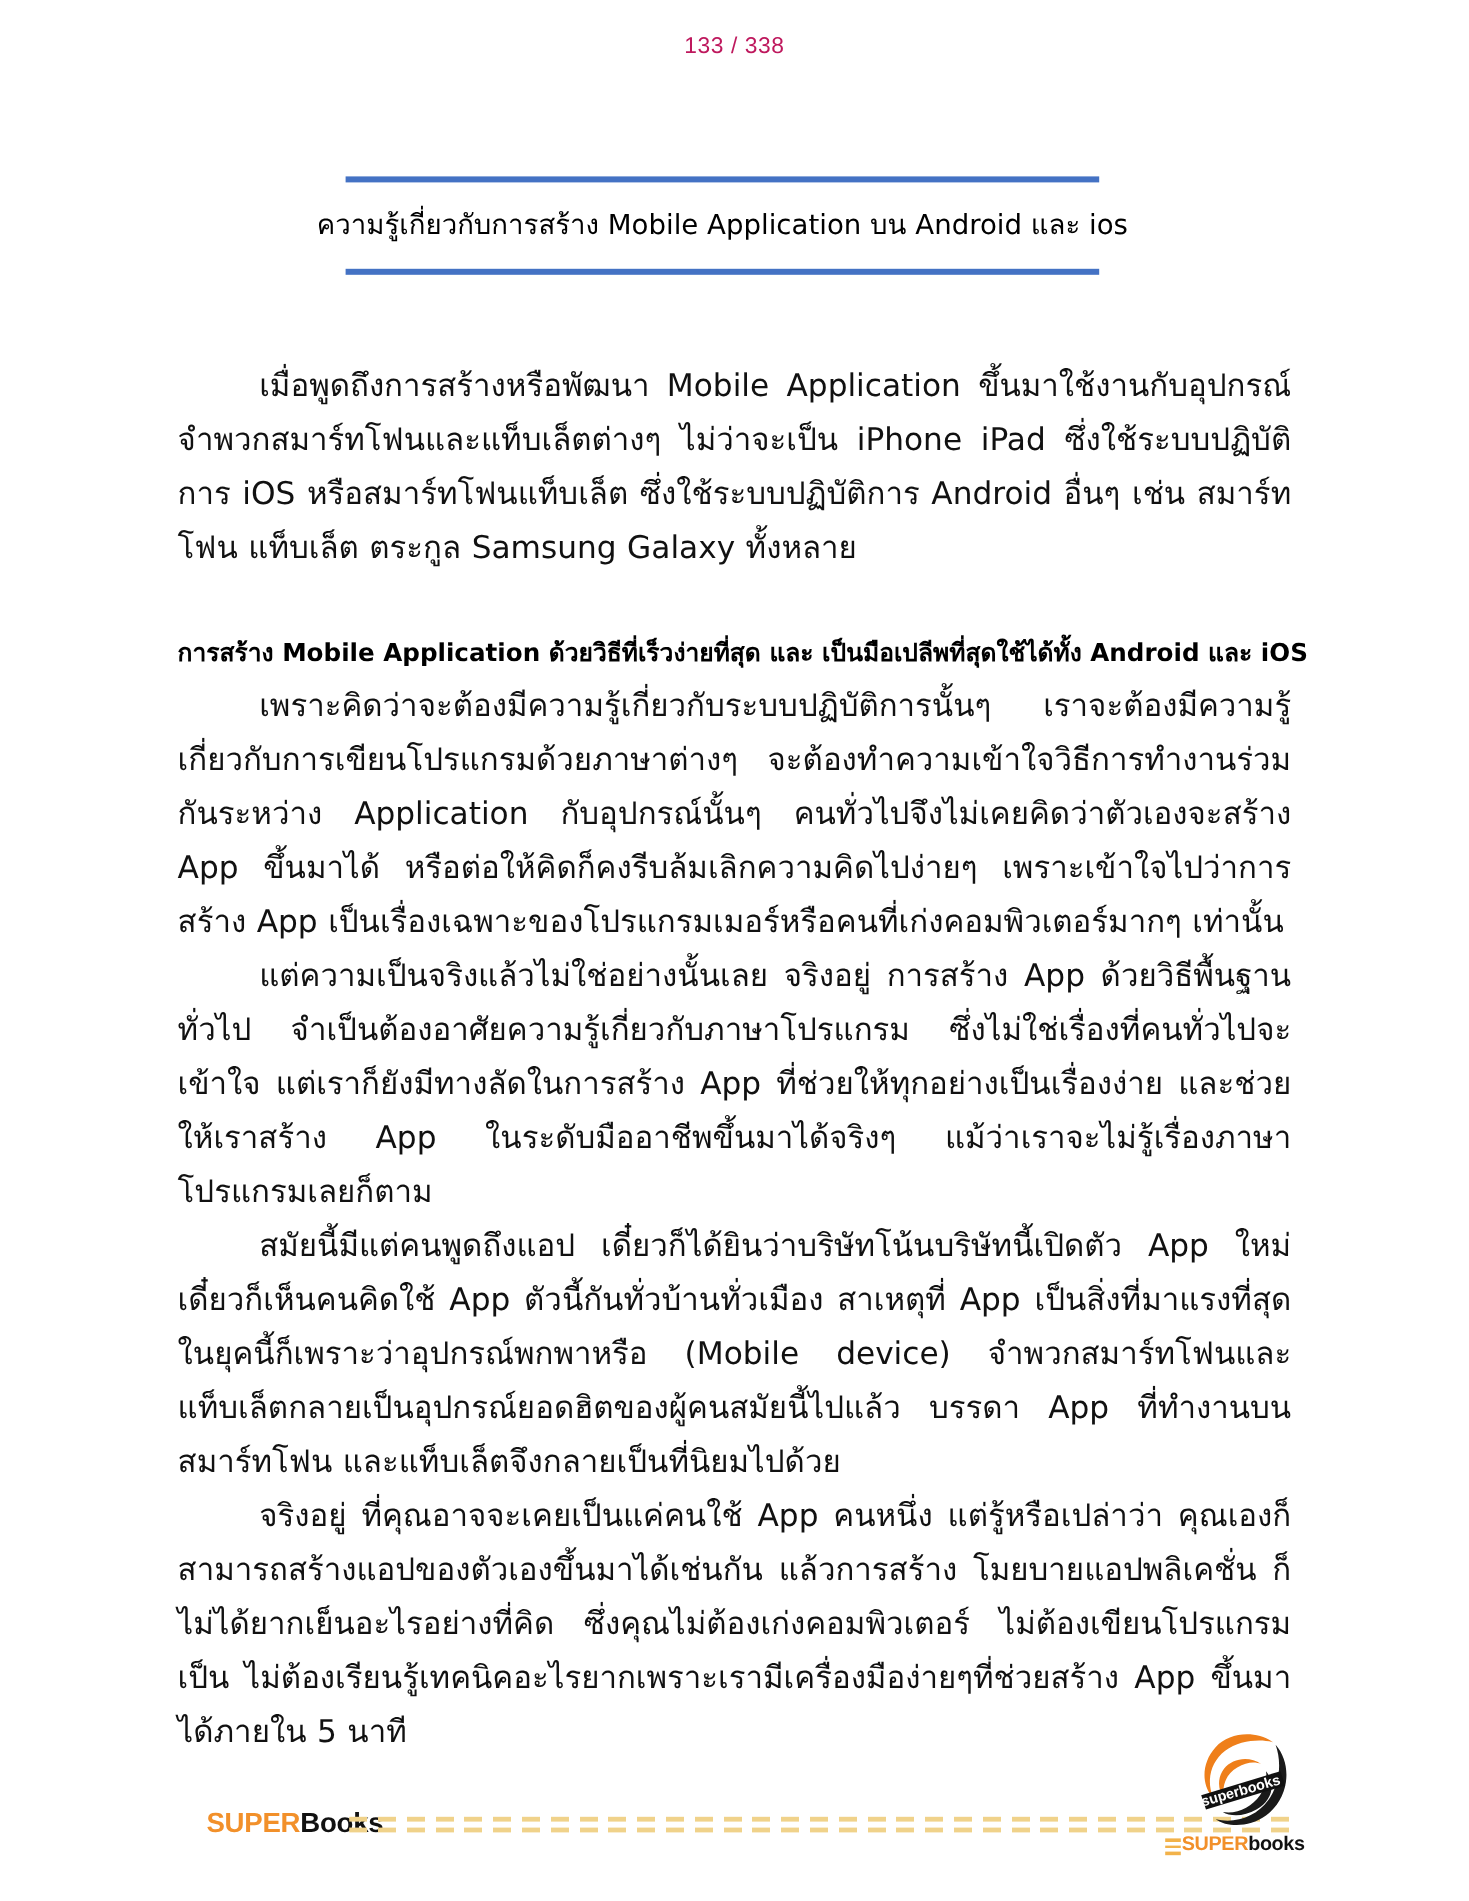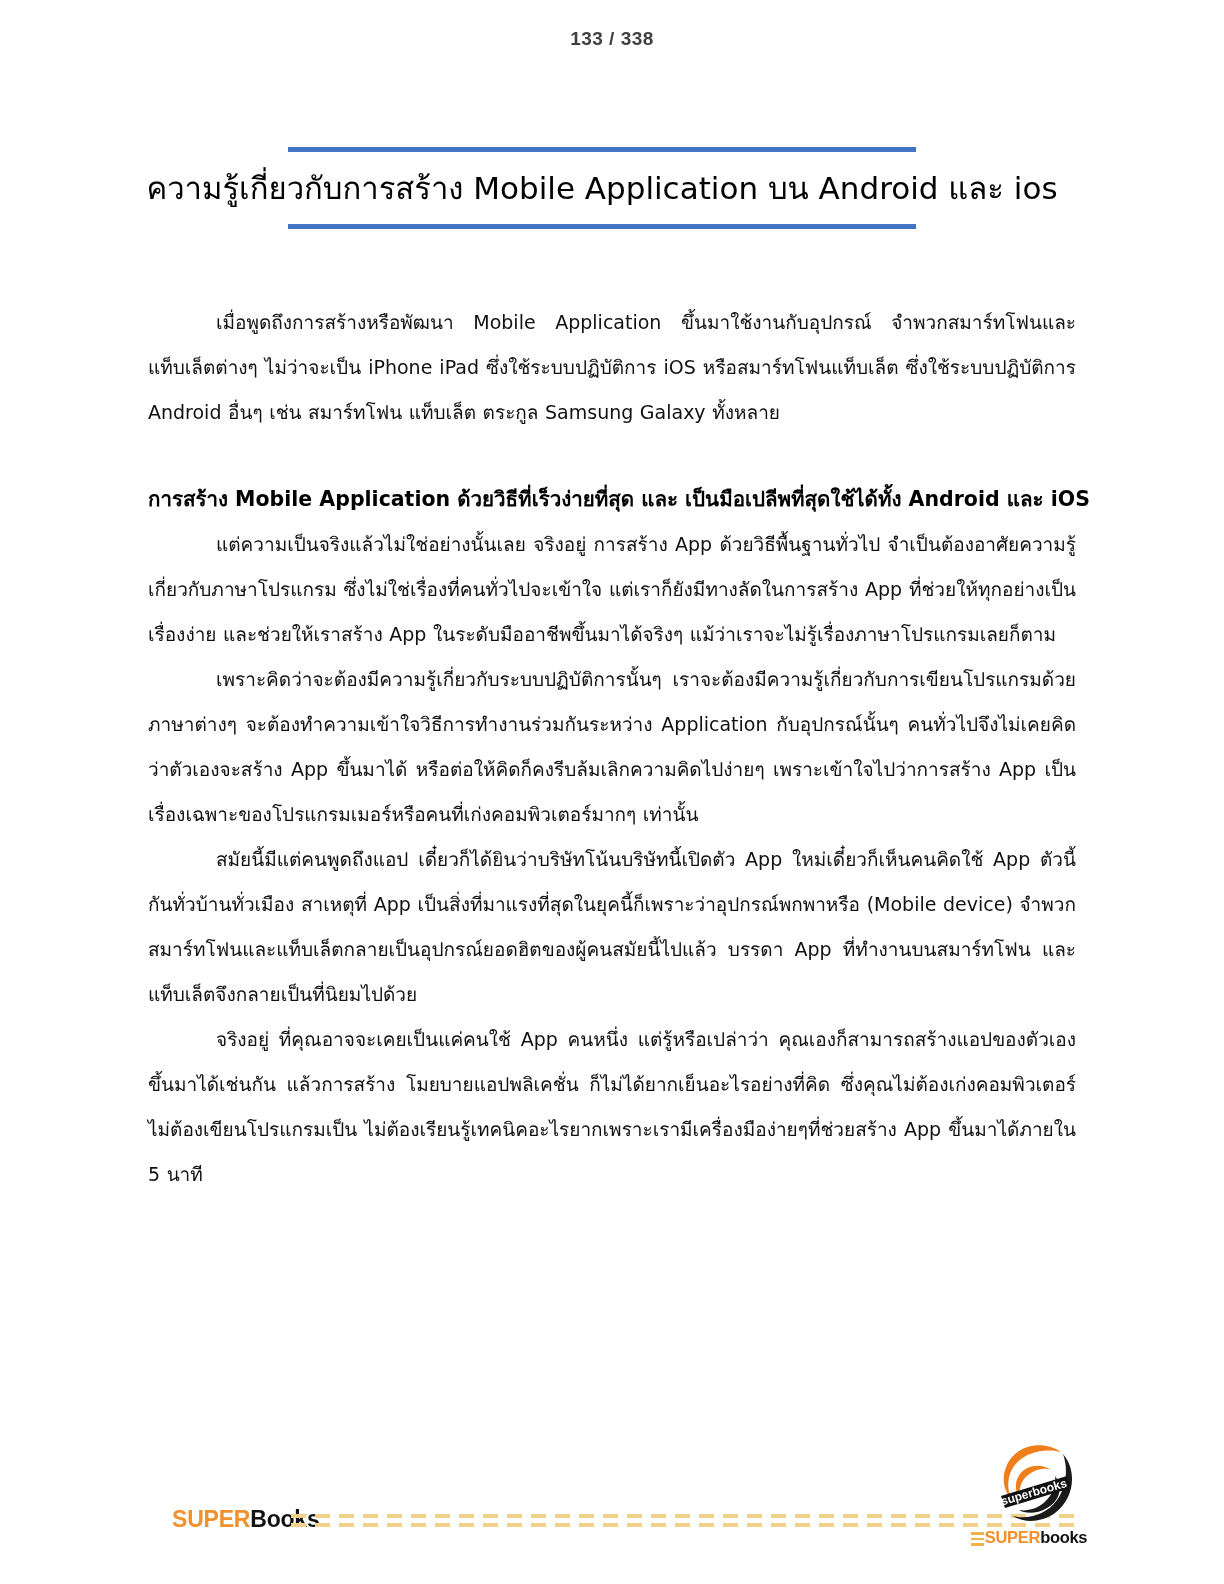--- a/index.html
+++ b/index.html
@@ -22,23 +22,22 @@
 
   
   .page-number {
     position: absolute;
     top: 28px;
     left: 0;
     width: 1224px;
     text-align: center;
     font-family: "Liberation Sans", sans-serif;
     font-size: 19px;
-    color: #404040;
+    color: #be185d;
     letter-spacing: 0.5px;
-    font-weight: bold;
   }
 
   
   .title-block {
     position: absolute;
     left: 288px;
     top: 147px;
     width: 628px;
   }
   .rule {
@@ -49,38 +48,38 @@
   .rule-top { margin-bottom: 0; }
   .rule-bottom { margin-top: 0; }
   .title-inner {
     height: 72px;
     display: flex;
     align-items: center;
     justify-content: center;
   }
   .doc-title {
     font-family: "DejaVu Sans", "Liberation Sans", sans-serif;
-    font-size: 31px;
+    font-size: 23px;
     line-height: 1.25;
     color: #000000;
     text-align: center;
     white-space: nowrap;
   }
 
   
   .content {
     position: absolute;
     left: 148px;
     top: 300px;
     width: 928px;
   }
   p.para {
     margin: 0 0 0 0;
     font-family: "DejaVu Sans", "Liberation Sans", sans-serif;
-    font-size: 19px;
+    font-size: 26px;
     line-height: 45px;
     color: #111111;
     text-align: justify;
     text-indent: 68px;
     word-spacing: 0.5px;
   }
   p.para + p.para { margin-top: 0px; }
   .spacer-lg { height: 42px; }
   h2.sub-head {
     margin: 0;
@@ -192,23 +191,23 @@
   </div>
 
   <div class="content">
 
     <p class="para">เมื่อพูดถึงการสร้างหรือพัฒนา Mobile Application ขึ้นมาใช้งานกับอุปกรณ์ จำพวกสมาร์ทโฟนและแท็บเล็ตต่างๆ ไม่ว่าจะเป็น iPhone iPad ซึ่งใช้ระบบปฏิบัติการ iOS หรือสมาร์ทโฟนแท็บเล็ต ซึ่งใช้ระบบปฏิบัติการ Android อื่นๆ เช่น สมาร์ทโฟน แท็บเล็ต ตระกูล Samsung Galaxy ทั้งหลาย</p>
 
     <div class="spacer-lg"></div>
 
     <h2 class="sub-head">การสร้าง Mobile Application ด้วยวิธีที่เร็วง่ายที่สุด และ เป็นมือเปลีพที่สุดใช้ได้ทั้ง Android และ iOS</h2>
 
+    <p class="para">เพราะคิดว่าจะต้องมีความรู้เกี่ยวกับระบบปฏิบัติการนั้นๆ เราจะต้องมีความรู้เกี่ยวกับการเขียนโปรแกรมด้วยภาษาต่างๆ จะต้องทำความเข้าใจวิธีการทำงานร่วมกันระหว่าง Application กับอุปกรณ์นั้นๆ คนทั่วไปจึงไม่เคยคิดว่าตัวเองจะสร้าง App ขึ้นมาได้ หรือต่อให้คิดก็คงรีบล้มเลิกความคิดไปง่ายๆ เพราะเข้าใจไปว่าการสร้าง App เป็นเรื่องเฉพาะของโปรแกรมเมอร์หรือคนที่เก่งคอมพิวเตอร์มากๆ เท่านั้น</p>
+
     <p class="para">แต่ความเป็นจริงแล้วไม่ใช่อย่างนั้นเลย จริงอยู่ การสร้าง App ด้วยวิธีพื้นฐานทั่วไป จำเป็นต้องอาศัยความรู้เกี่ยวกับภาษาโปรแกรม ซึ่งไม่ใช่เรื่องที่คนทั่วไปจะเข้าใจ แต่เราก็ยังมีทางลัดในการสร้าง App ที่ช่วยให้ทุกอย่างเป็นเรื่องง่าย และช่วยให้เราสร้าง App ในระดับมืออาชีพขึ้นมาได้จริงๆ แม้ว่าเราจะไม่รู้เรื่องภาษาโปรแกรมเลยก็ตาม</p>
-
-    <p class="para">เพราะคิดว่าจะต้องมีความรู้เกี่ยวกับระบบปฏิบัติการนั้นๆ เราจะต้องมีความรู้เกี่ยวกับการเขียนโปรแกรมด้วยภาษาต่างๆ จะต้องทำความเข้าใจวิธีการทำงานร่วมกันระหว่าง Application กับอุปกรณ์นั้นๆ คนทั่วไปจึงไม่เคยคิดว่าตัวเองจะสร้าง App ขึ้นมาได้ หรือต่อให้คิดก็คงรีบล้มเลิกความคิดไปง่ายๆ เพราะเข้าใจไปว่าการสร้าง App เป็นเรื่องเฉพาะของโปรแกรมเมอร์หรือคนที่เก่งคอมพิวเตอร์มากๆ เท่านั้น</p>
 
     <p class="para">สมัยนี้มีแต่คนพูดถึงแอป เดี๋ยวก็ได้ยินว่าบริษัทโน้นบริษัทนี้เปิดตัว App ใหม่เดี๋ยวก็เห็นคนคิดใช้ App ตัวนี้กันทั่วบ้านทั่วเมือง สาเหตุที่ App เป็นสิ่งที่มาแรงที่สุดในยุคนี้ก็เพราะว่าอุปกรณ์พกพาหรือ (Mobile device) จำพวกสมาร์ทโฟนและแท็บเล็ตกลายเป็นอุปกรณ์ยอดฮิตของผู้คนสมัยนี้ไปแล้ว บรรดา App ที่ทำงานบนสมาร์ทโฟน และแท็บเล็ตจึงกลายเป็นที่นิยมไปด้วย</p>
 
     <p class="para">จริงอยู่ ที่คุณอาจจะเคยเป็นแค่คนใช้ App คนหนึ่ง แต่รู้หรือเปล่าว่า คุณเองก็สามารถสร้างแอปของตัวเองขึ้นมาได้เช่นกัน แล้วการสร้าง โมยบายแอปพลิเคชั่น ก็ไม่ได้ยากเย็นอะไรอย่างที่คิด ซึ่งคุณไม่ต้องเก่งคอมพิวเตอร์ ไม่ต้องเขียนโปรแกรมเป็น ไม่ต้องเรียนรู้เทคนิคอะไรยากเพราะเรามีเครื่องมือง่ายๆที่ช่วยสร้าง App ขึ้นมาได้ภายใน 5 นาที</p>
   </div>
 
   <div class="footer">
 
     <div class="footer-brand">
       <span class="brand-super">SUPER</span><span class="brand-books">Books</span>

